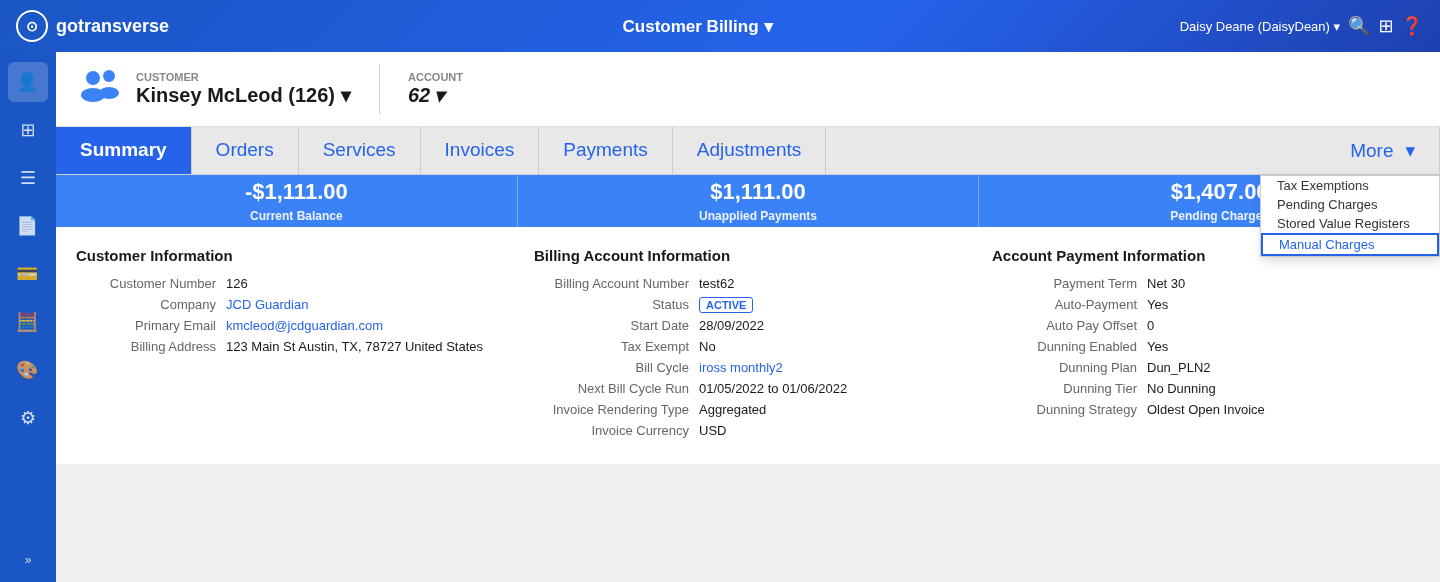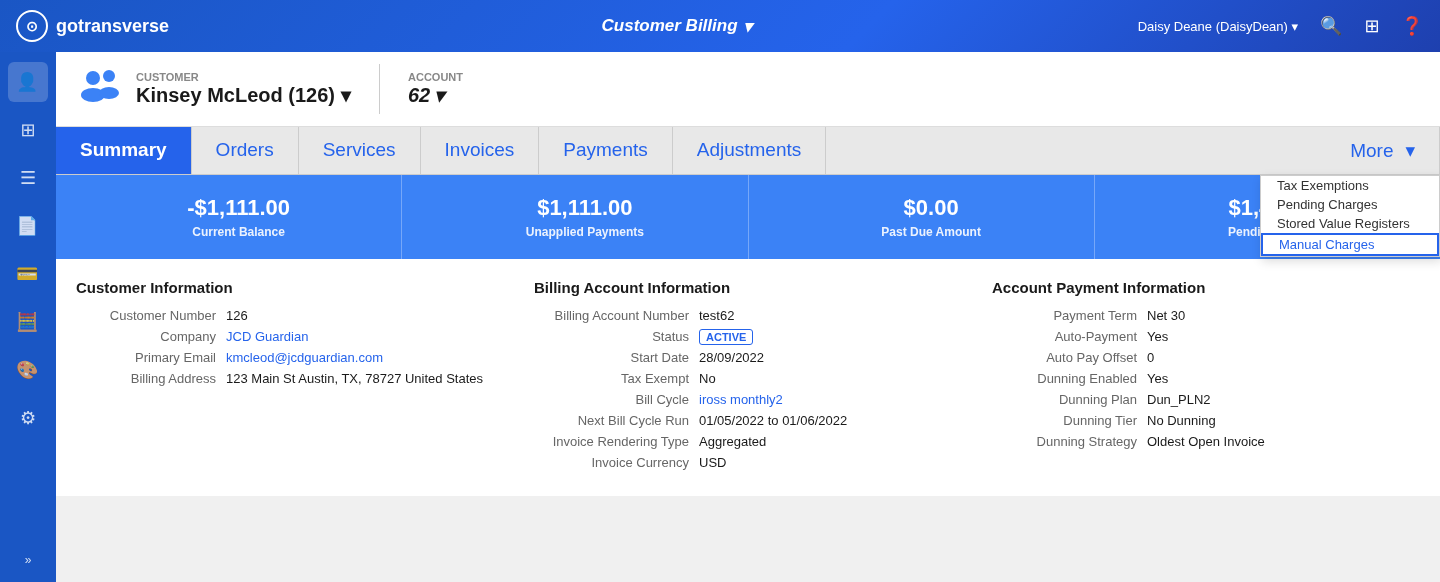--- a/index.html
+++ b/index.html
@@ -26,32 +26,31 @@
     .logo-circle {
       width: 32px; height: 32px;
       border: 2px solid white;
       border-radius: 50%;
       display: flex; align-items: center; justify-content: center;
       font-size: 14px;
     }
     .nav-center {
       flex: 1;
       display: flex;
-      align-items: center;
+      align-items: flex-end;
       justify-content: center;
       font-size: 17px;
       font-weight: bold;
       color: white;
       gap: 6px;
-      font-style: italic;
     }
     .nav-right {
       display: flex;
       align-items: center;
-      gap: 22px;
+      gap: 8px;
       color: white;
       font-size: 13px;
     }
     .nav-right .user-name { cursor: pointer; }
     .nav-icon { font-size: 18px; cursor: pointer; }
 
     
     .layout {
       display: flex;
       height: calc(100vh - 52px);
@@ -140,21 +139,21 @@
     }
     .tab.more { display: flex; align-items: center; gap: 12px; margin-left: auto; }
 
     
     .summary-cards {
       display: flex;
       background: #3b82f6;
     }
     .summary-card {
       flex: 1;
-      padding: 20px 20px;
+      padding: 4px 20px;
       color: white;
       text-align: center;
       border-right: 1px solid rgba(255,255,255,0.3);
       margin-left: 20px;
     }
     .summary-card:last-child { border-right: none; }
     .card-value { font-size: 22px; font-weight: bold; margin-bottom: 4px; }
     .card-label { font-size: 12px; opacity: 0.9; font-weight: bold; }
 
     
@@ -311,24 +310,20 @@
     <div class="summary-cards">
       <div class="summary-card">
         <div class="card-value">-$1,111.00</div>
         <div class="card-label">Current Balance</div>
       </div>
       <div class="summary-card">
         <div class="card-value">$1,111.00</div>
         <div class="card-label">Unapplied Payments</div>
       </div>
       <div class="summary-card">
-        <div class="card-value">$0.00</div>
-        <div class="card-label">Past Due Amount</div>
-      </div>
-      <div class="summary-card">
         <div class="card-value">$1,407.00</div>
         <div class="card-label">Pending Charges</div>
       </div>
     </div>
 
     <div class="info-sections">
 
       <div class="info-section">
         <h3>Customer Information</h3>
         <div class="info-row">

